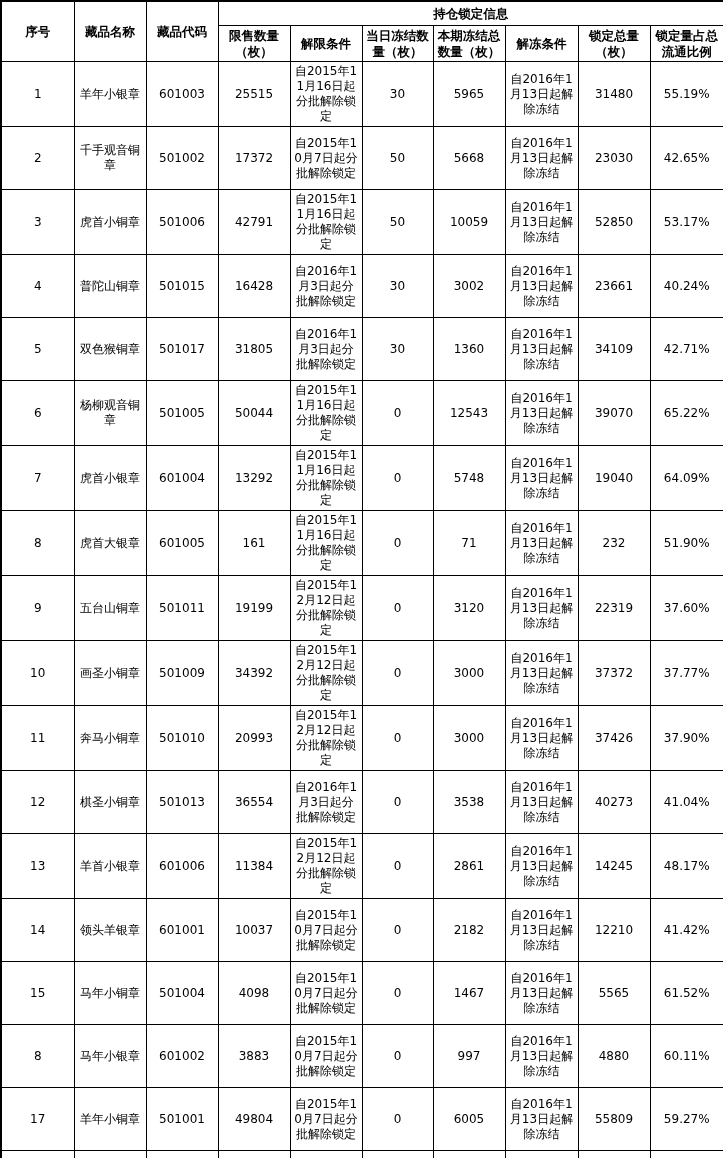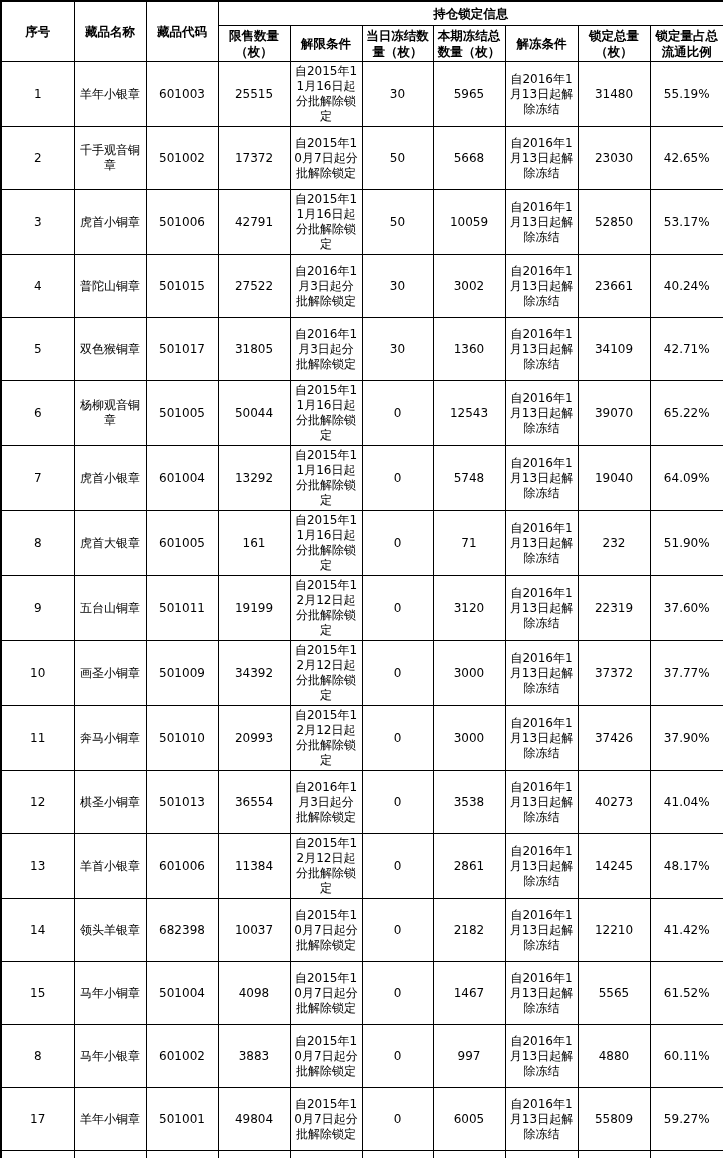--- a/index.html
+++ b/index.html
@@ -110,21 +110,21 @@
         <td>50</td>
         <td>10059</td>
         <td>自2016年1月13日起解除冻结</td>
         <td>52850</td>
         <td>53.17%</td>
       </tr>
       <tr>
         <td>4</td>
         <td>普陀山铜章</td>
         <td>501015</td>
-        <td>27522</td>
+        <td>16428</td>
         <td>自2016年1月3日起分批解除锁定</td>
         <td>30</td>
         <td>3002</td>
         <td>自2016年1月13日起解除冻结</td>
         <td>23661</td>
         <td>40.24%</td>
       </tr>
       <tr>
         <td>5</td>
         <td>双色猴铜章</td>
@@ -229,21 +229,21 @@
         <td>自2015年12月12日起分批解除锁定</td>
         <td>0</td>
         <td>2861</td>
         <td>自2016年1月13日起解除冻结</td>
         <td>14245</td>
         <td>48.17%</td>
       </tr>
       <tr>
         <td>14</td>
         <td>领头羊银章</td>
-        <td>682398</td>
+        <td>601001</td>
         <td>10037</td>
         <td>自2015年10月7日起分批解除锁定</td>
         <td>0</td>
         <td>2182</td>
         <td>自2016年1月13日起解除冻结</td>
         <td>12210</td>
         <td>41.42%</td>
       </tr>
       <tr>
         <td>15</td>

